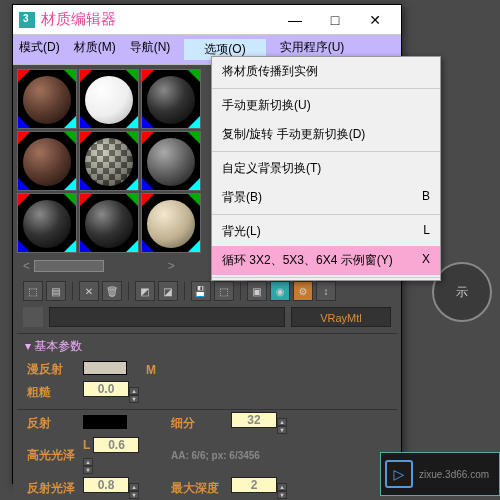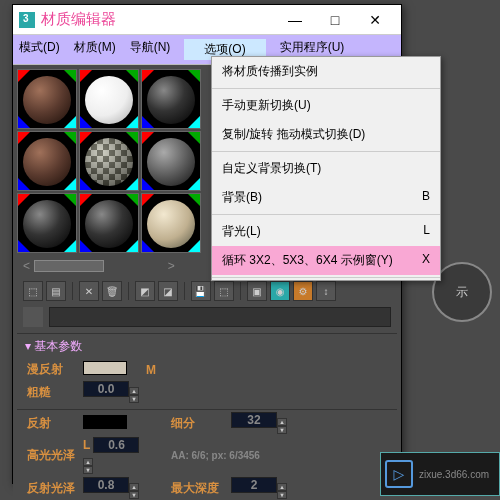--- a/index.html
+++ b/index.html
@@ -46,21 +46,21 @@
 .name-row { display: flex; align-items: center; padding: 2px 6px 6px; gap: 6px; }
 .eyedrop { width: 20px; height: 20px; background: #555; }
 .name-input { flex: 1; height: 20px; background: #333; border: 1px solid #222; }
 .mat-type { width: 100px; height: 20px; background: #333; border: 1px solid #222; color: #d89040; text-align: center; line-height: 20px; font-size: 11px; }
 .rollout { border-top: 1px solid #333; }
 .rollout-head { padding: 4px 8px; color: #f0abfc; font-size: 12px; }
 .rollout-body { padding: 2px 10px 6px; display: grid; grid-template-columns: 56px 60px 28px 60px 70px; row-gap: 3px; align-items: center; font-size: 11px; font-weight: bold; }
 .label { color: #d89040; }
 .swatch-sm { width: 44px; height: 14px; background: #d0c8b8; border: 1px solid #000; display: inline-block; }
 .swatch-blk { background: #000; }
-.num { width: 46px; height: 16px; background: #0f172a; border: 1px solid #222; color: #888; text-align: center; line-height: 14px; display: inline-block; }
+.num { width: 46px; height: 16px; background: #fef9c3; border: 1px solid #222; color: #888; text-align: center; line-height: 14px; display: inline-block; }
 .spnr { width: 10px; height: 16px; display: inline-flex; flex-direction: column; }
 .spnr div { flex: 1; background: #555; border: 1px solid #333; font-size: 6px; color: #ccc; text-align: center; line-height: 6px; }
 .lock { color: #d89040; width: 16px; text-align: center; }
 .aa-text { color: #888; font-size: 10px; grid-column: 4 / 6; }
 .brand { position: absolute; right: 0; bottom: 4px; width: 120px; height: 44px; background: #1a1a1a; border: 1px solid #5aa; display: flex; align-items: center; gap: 6px; padding: 4px; z-index: 20; }
 .play { width: 28px; height: 28px; border: 2px solid #59d; border-radius: 3px; display: flex; align-items: center; justify-content: center; color: #59d; font-size: 14px; }
 .brand-text { color: #ddd; font-size: 14px; }
 .brand-text .sub { color: #888; font-size: 10px; }
 </style>
 </head>
@@ -123,20 +123,21 @@
       <div class="tsep"></div>
       <div class="tbtn">▣</div>
       <div class="tbtn sel">◉</div>
       <div class="tbtn orange">⚙</div>
       <div class="tbtn">↕</div>
     </div>
 
     <div class="name-row">
       <div class="eyedrop"></div>
       <div class="name-input"></div>
+      <div class="mat-type">VRayMtl</div>
     </div>
 
     <div class="rollout">
       <div class="rollout-head">▾ <span>基本参数</span></div>
       <div class="rollout-body">
         <span class="label">漫反射</span>
         <span><span class="swatch-sm"></span></span>
         <span class="lock">M</span>
         <span></span>
           <span></span>
@@ -192,21 +193,21 @@
 
 <div class="dropdown">
   <div class="item">
       <span>将材质传播到实例</span>
     </div>
   <div class="sep"></div>
   <div class="item">
       <span>手动更新切换(U)</span>
     </div>
   <div class="item">
-      <span>复制/旋转 拖动模式切换(D)</span>
+      <span>复制/旋转 手动更新切换(D)</span>
     </div>
   <div class="sep"></div>
   <div class="item">
       <span>自定义背景切换(T)</span>
     </div>
   <div class="item">
       <span>背景(B)</span>
       <span>B</span>
     </div>
   <div class="sep"></div>

